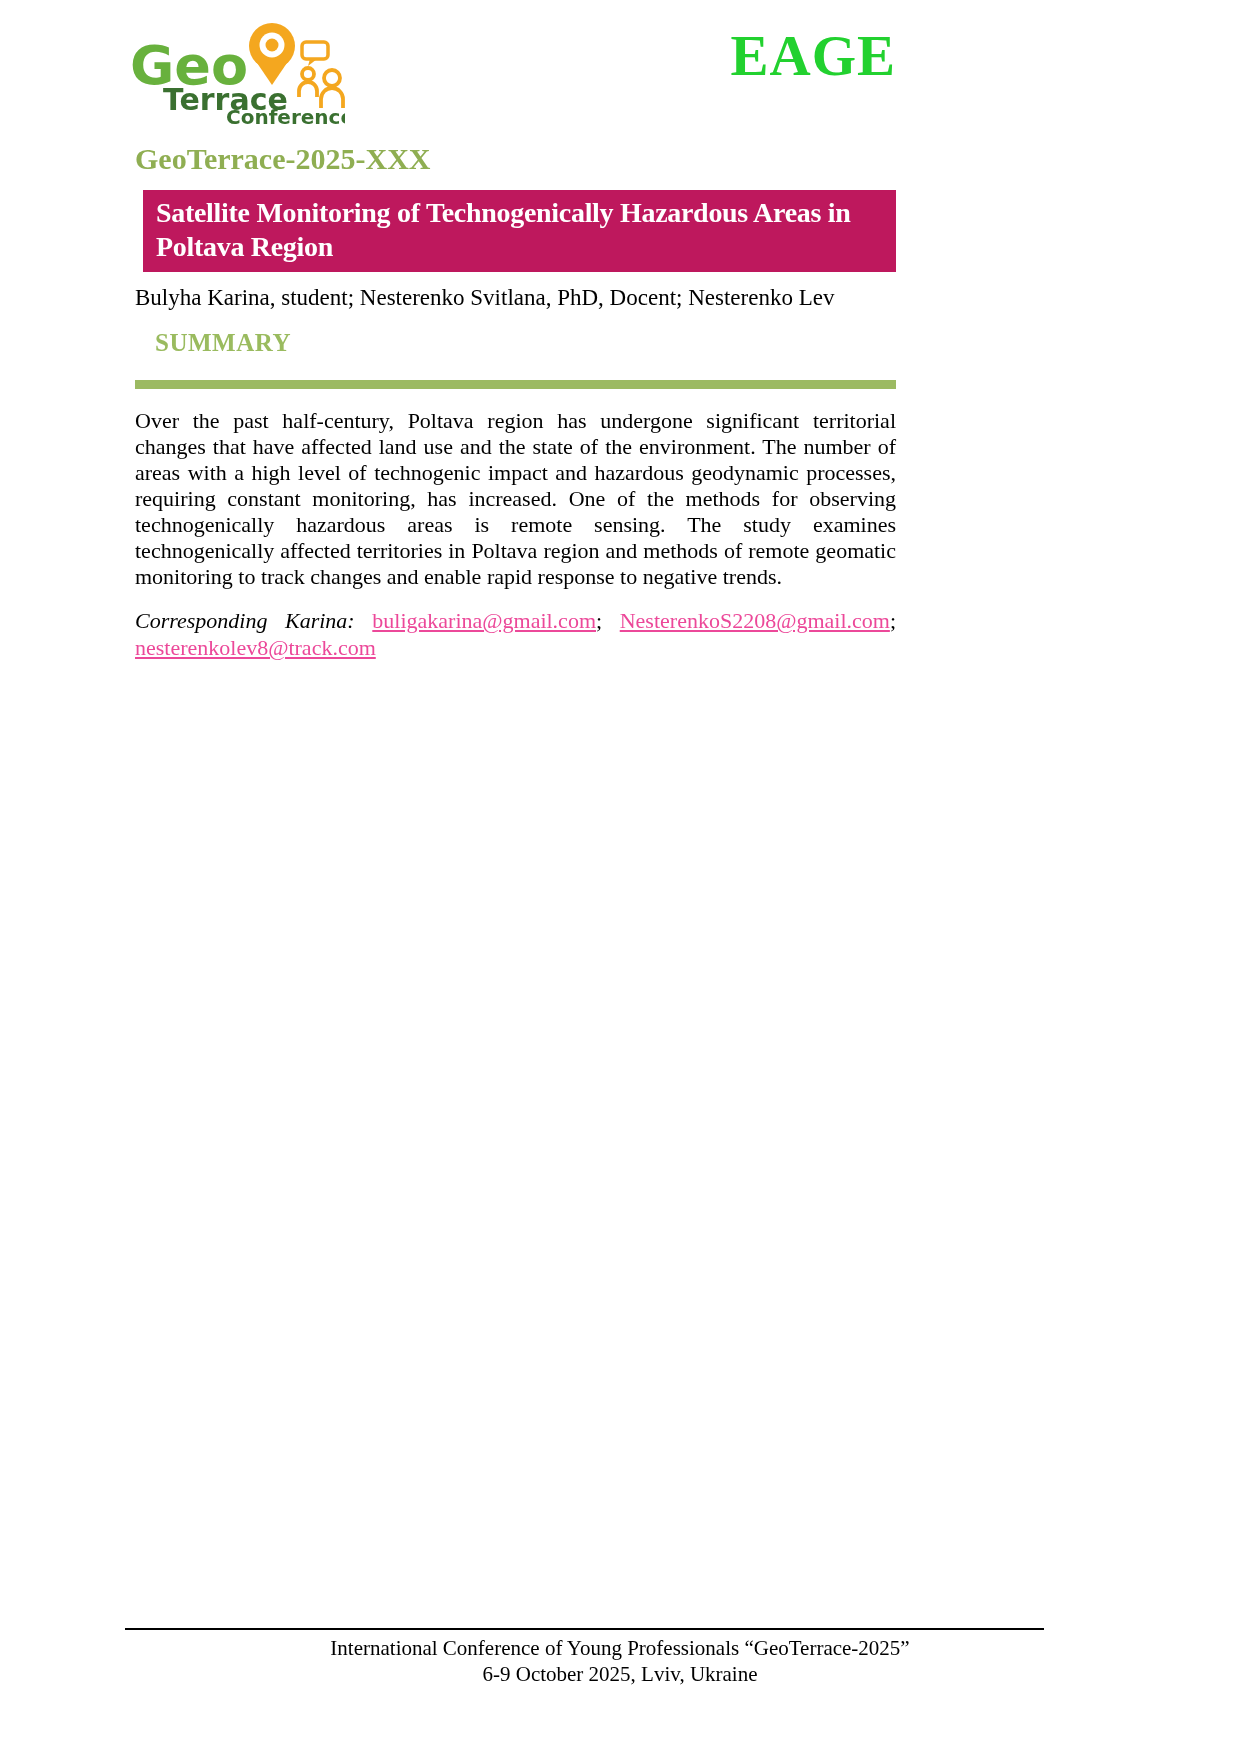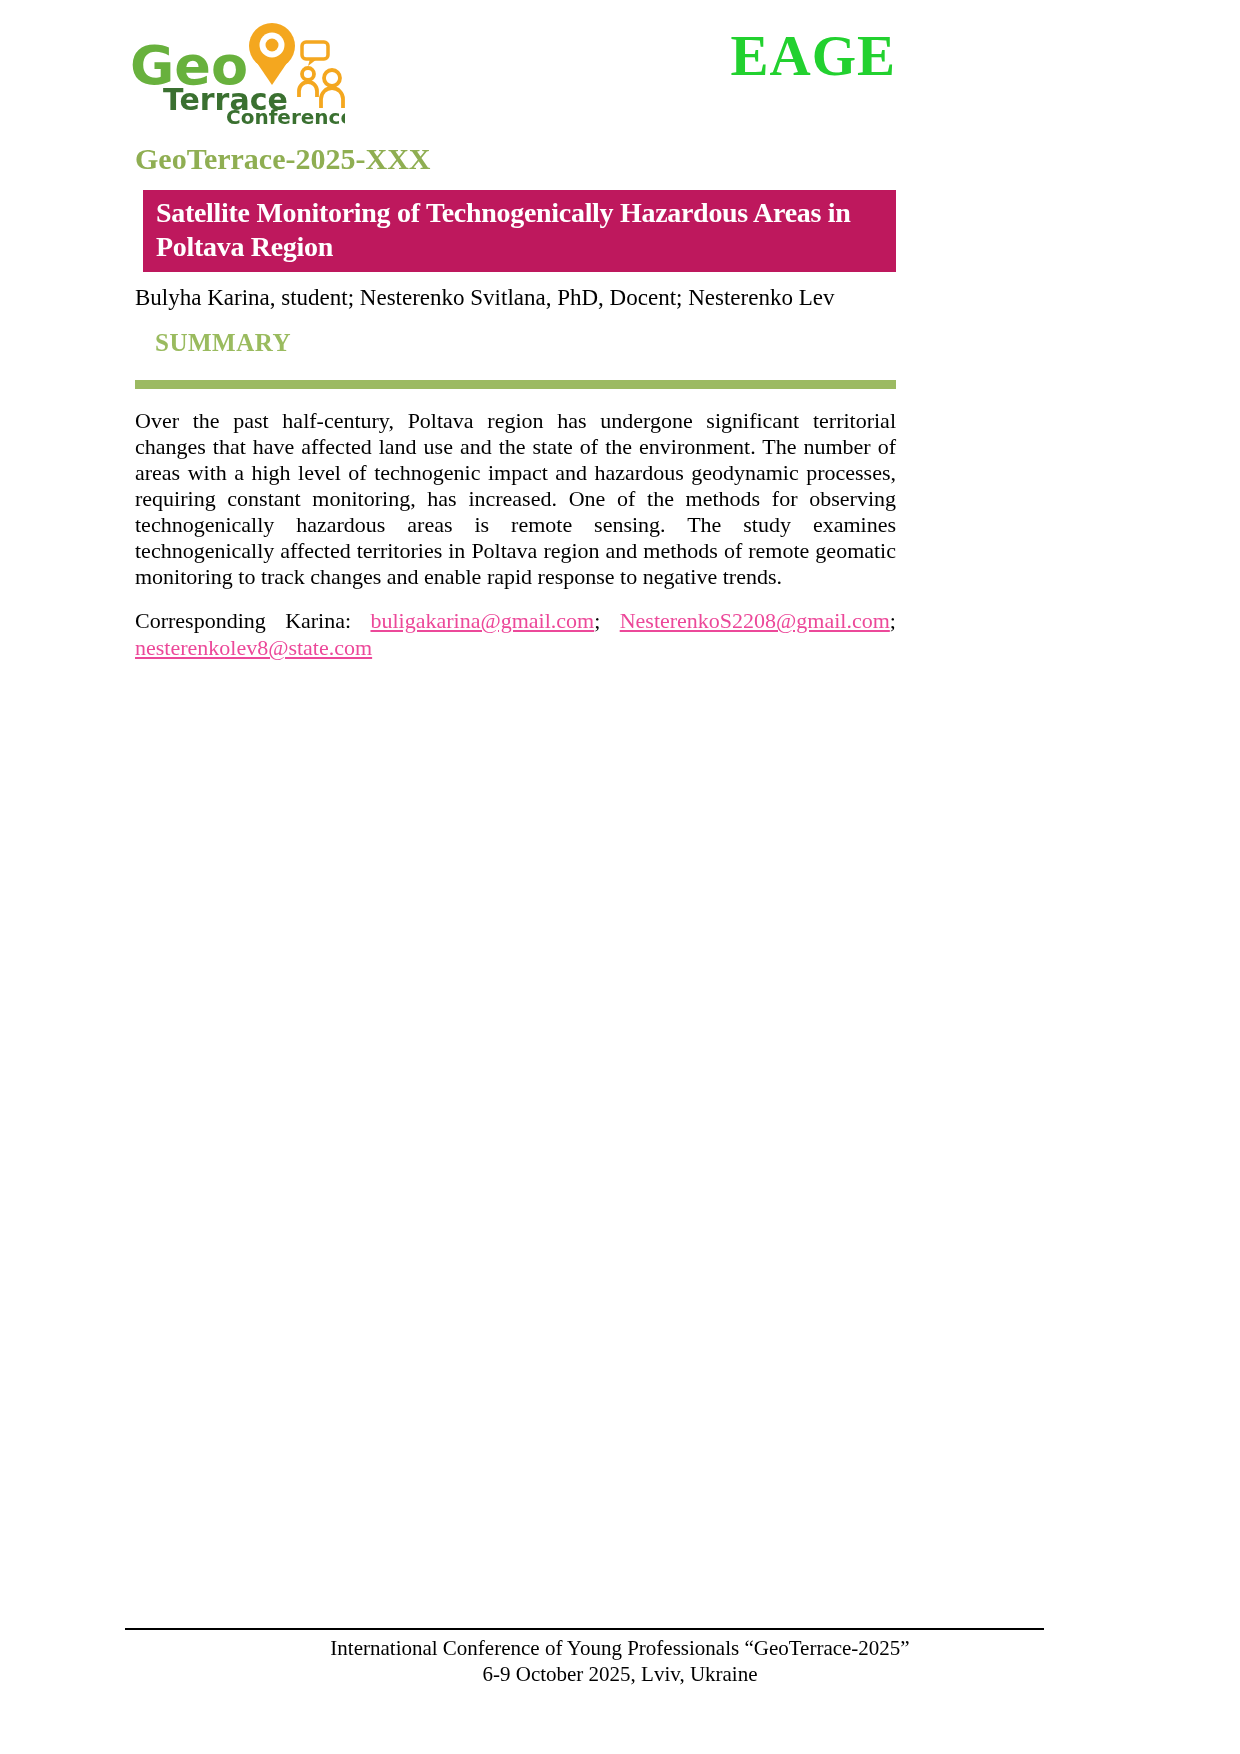--- a/index.html
+++ b/index.html
@@ -59,21 +59,21 @@
     margin-top:13px;
     font-size:22px;line-height:26px;
     text-align:justify;color:#000000;
   }
   .keywords .kw-label{font-style:italic;}
   .corresponding{
     margin-top:17px;
     font-size:22px;line-height:27px;color:#000000;
   }
   .corr-line1{display:flex;justify-content:space-between;align-items:baseline;}
-  .corr-label{}
+  .corr-label{font-style:italic;}
   .email-link{color:#ec4899;text-decoration:underline;cursor:pointer;margin-top:32px;}
   .semi{color:#000000;text-decoration:none;}
   
   .footer{position:absolute;left:125px;top:1628px;width:990px;}
   .footer-rule{height:2px;background:#000000;border:none;width:100%;margin:0;}
   .footer-text{
     text-align:center;font-size:21px;line-height:26px;color:#000000;
     margin-top:5px;
   }
   .logo-text{font-family:"DejaVu Sans", sans-serif;font-weight:bold;}
@@ -129,21 +129,21 @@
 
 
     <div class="corresponding">
       <div class="corr-line1">
         <span class="corr-label">Corresponding</span>
         <span class="corr-label">Karina:</span>
         <span><a class="email-link">buligakarina@gmail.com</a><span class="semi">;</span></span>
         <span><a class="email-link">NesterenkoS2208@gmail.com</a><span class="semi">;</span></span>
       </div>
       <div>
-        <a class="email-link">nesterenkolev8@state.com</a>
+        <a class="email-link">nesterenkolev8@track.com</a>
       </div>
     </div>
 
   </div>
 
   <div class="footer">
     <hr class="footer-rule">
     <div class="footer-text">International Conference of Young Professionals “GeoTerrace-2025”</div>
     <div class="footer-text" style="margin-top:0;">6-9 October 2025, Lviv, Ukraine</div>
   </div>

